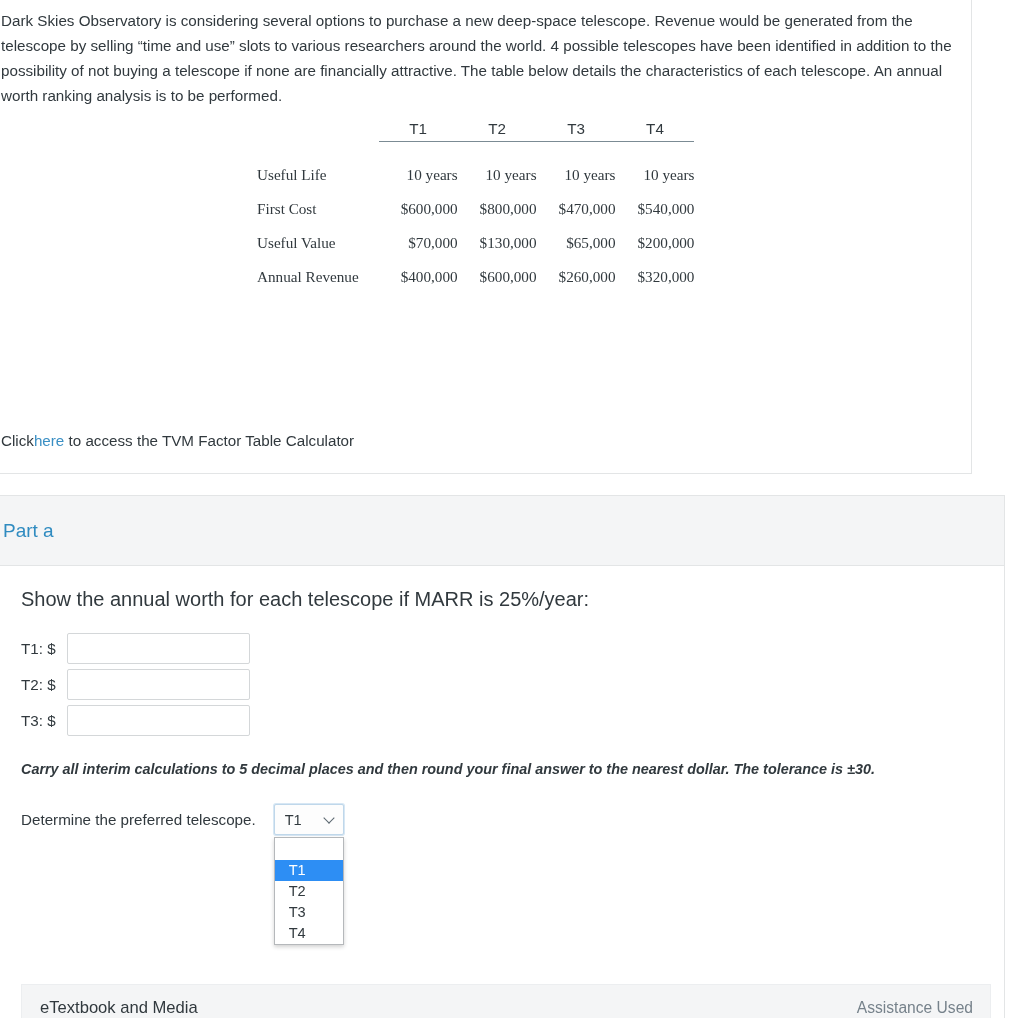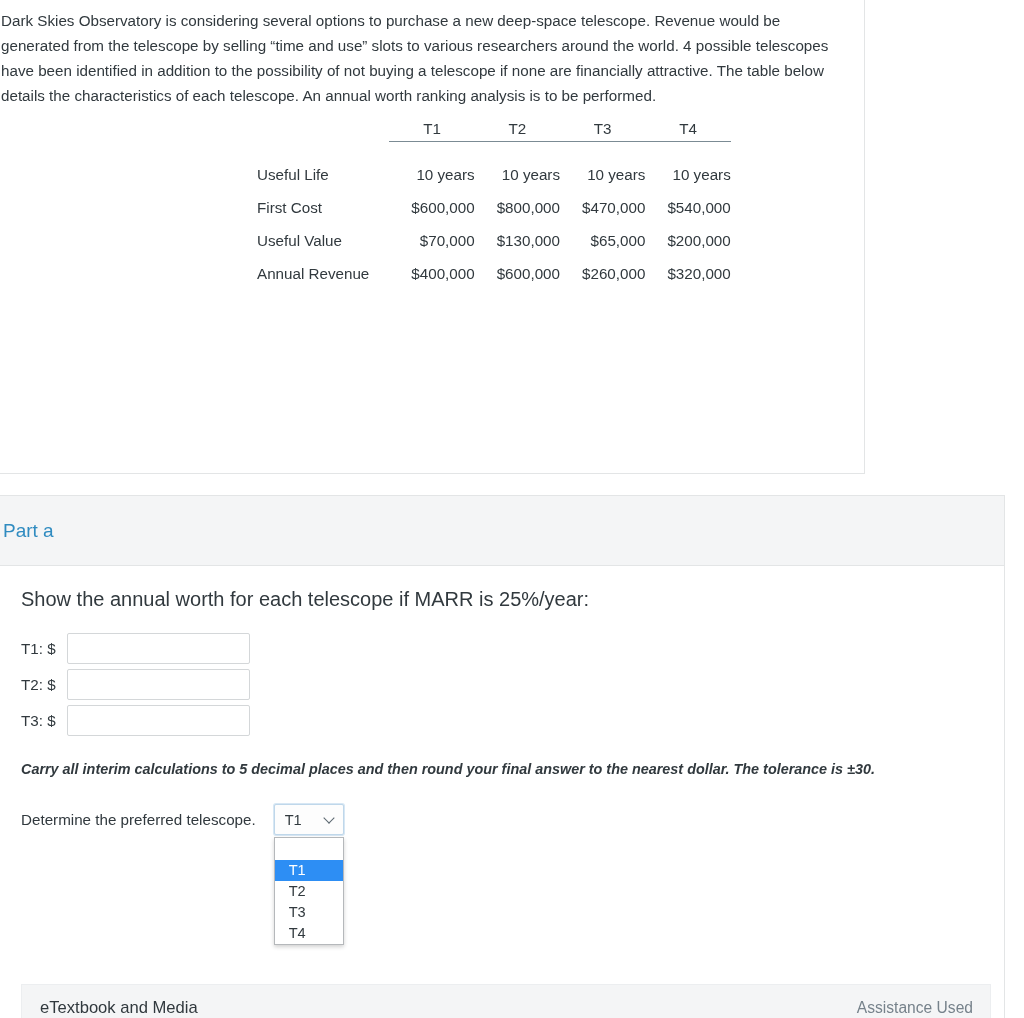--- a/index.html
+++ b/index.html
@@ -21,21 +21,21 @@
     border: 1px solid #e3e5e6;
     background: #ffffff;
     box-sizing: border-box;
   }
 
   
   #problem-card {
     position: absolute;
     left: -1px;
     top: -1px;
-    width: 866px;
+    width: 973px;
     height: 475px;
     border-top: none;
     border-left: none;
   }
   .problem-text {
     padding: 9px 16px 0 2px;
     font-size: 15.2px;
     line-height: 25px;
     color: #31393e;
   }
@@ -54,20 +54,21 @@
     border-bottom: 1px solid #7b8b94;
     font-size: 15.2px;
   }
   table.char-table th.rowhead-blank {
     border-bottom: none;
   }
   table.char-table td {
     padding: 8px 0;
     font-size: 15.2px;
     white-space: nowrap;
+    font-family: Liberation Serif, serif;
   }
   table.char-table td.row-label {
     text-align: left;
     padding-right: 20px;
   }
   table.char-table td.val {
     text-align: right;
     padding-left: 22px;
   }
   table.char-table tr.spacer-row td { padding: 0; height: 16px; }
@@ -297,20 +298,21 @@
       <tr>
         <td class="row-label">Annual Revenue</td>
         <td class="val">$400,000</td>
         <td class="val">$600,000</td>
         <td class="val">$260,000</td>
         <td class="val">$320,000</td>
       </tr>
     </tbody>
   </table>
 
+  <div class="tvm-line"><span>Click</span><a href="#">here</a><span> to access the TVM Factor Table Calculator</span></div>
 </div>
 
 <div class="card" id="part-card">
 
   <div class="part-header">
     <span class="part-header-title">Part a</span>
   </div>
 
   <div class="part-body">
 

